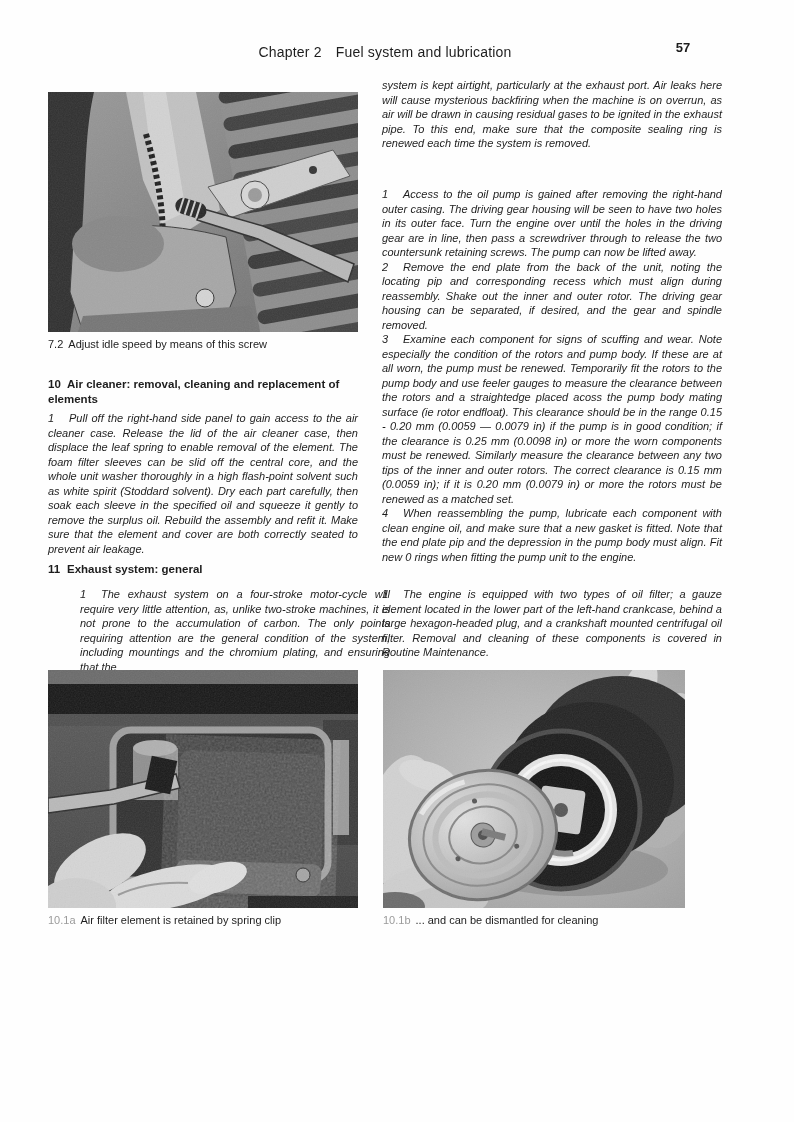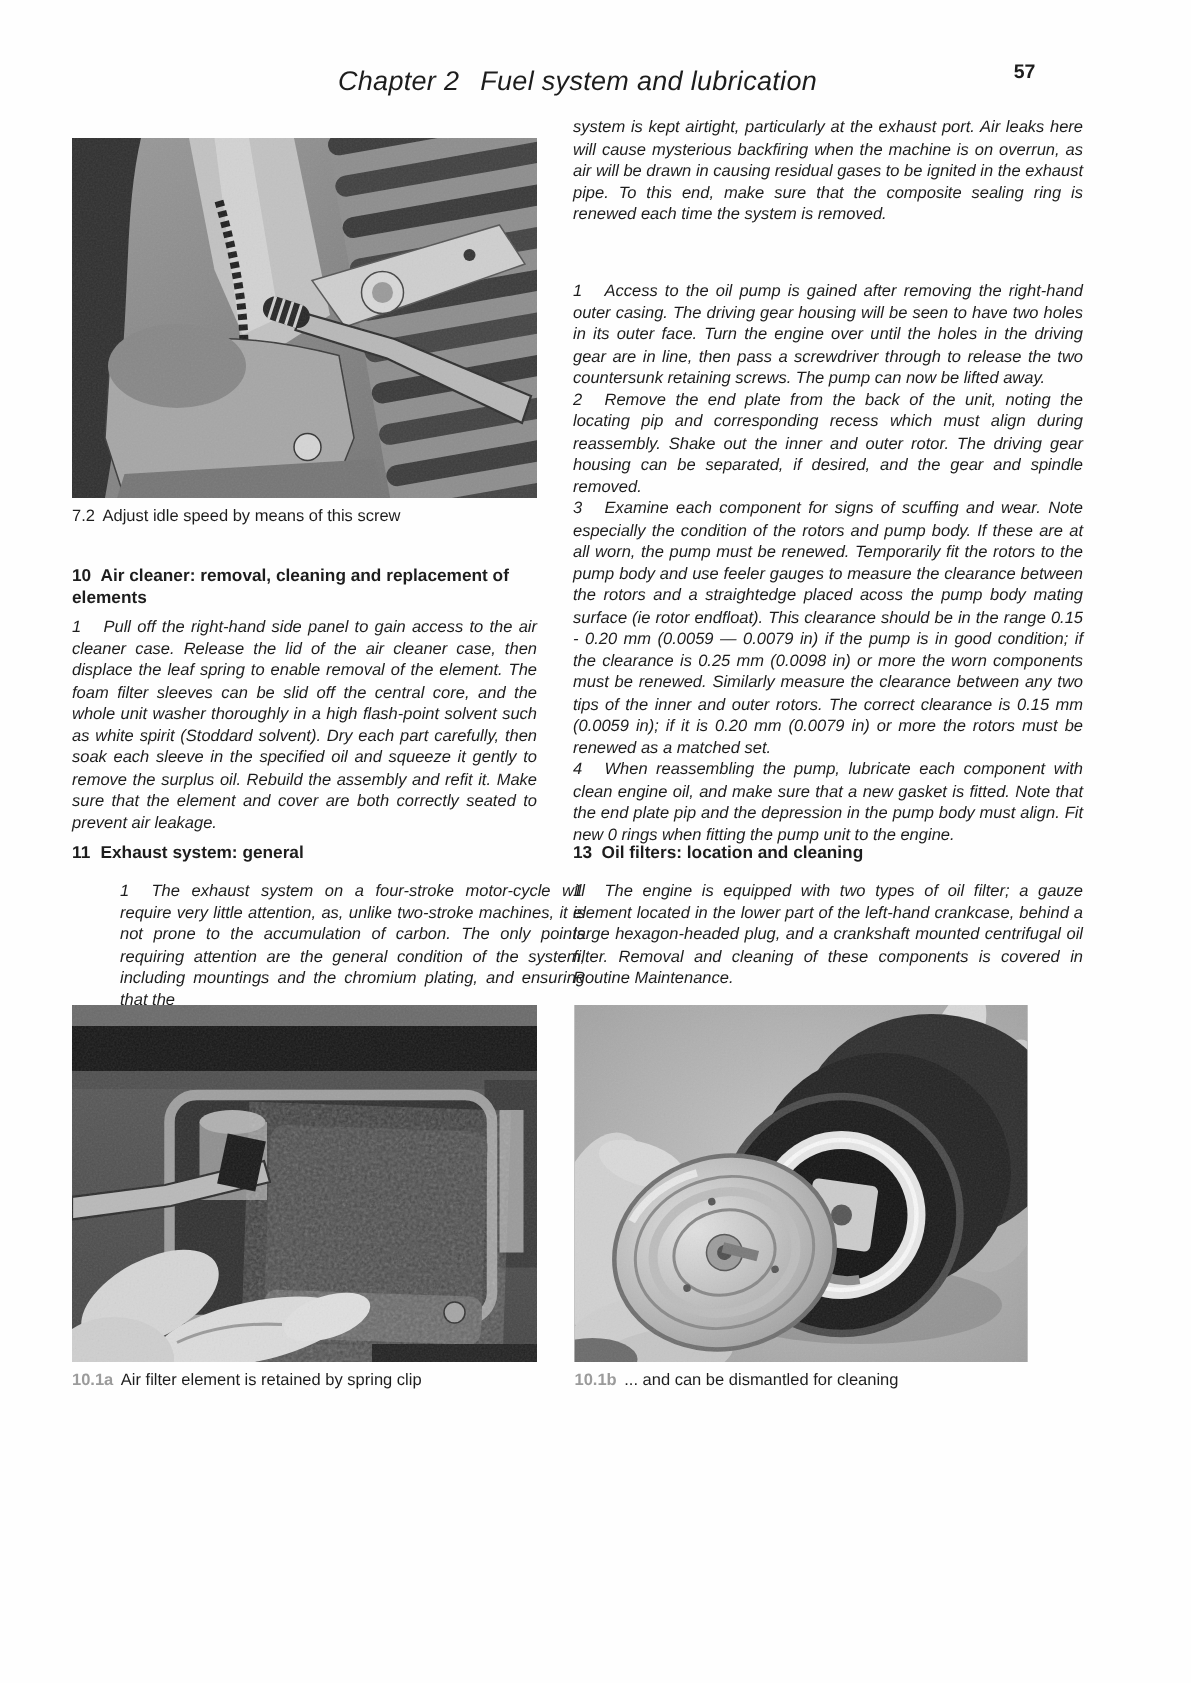--- a/index.html
+++ b/index.html
@@ -9,22 +9,22 @@
     overflow:hidden;
   }
   .abs{position:absolute;}
   .body-text{font-size:11px;line-height:14.5px;text-align:justify;font-style:italic;}
   .body-text p{margin:0;}
   .pnum{display:inline-block;min-width:21px;}
   .heading{font-size:11.5px;font-weight:bold;line-height:14.5px;text-align:left;}
   .hnum{display:inline-block;min-width:19px;}
   .caption{font-size:11px;line-height:14px;white-space:nowrap;}
   .fig-num{margin-right:5px;}
-  .fig-num.gray{color:#9b9b9b;font-weight:bold;}
-  .header-title{font-size:18px;letter-spacing:0.2px;font-style:italic;}
+  .fig-num.gray{color:#9b9b9b;}
+  .header-title{font-size:14px;letter-spacing:0.2px;}
   .header-title .gap{margin-right:14px;}
   .page-num{font-size:13px;font-weight:bold;}
   .photo{background:#8a8a8a;overflow:hidden;}
   .photo svg{display:block;width:100%;height:100%;}
 </style>
 </head>
 <body>
 
 <div class="page">
 
@@ -102,23 +102,20 @@
     <p><span>system is kept airtight, particularly at the exhaust port. Air leaks here will cause mysterious backfiring when the machine is on overrun, as air will be drawn in causing residual gases to be ignited in the exhaust pipe. To this end, make sure that the composite sealing ring is renewed each time the system is removed.</span></p>
   </div>
 
   <div class="abs body-text" style="left:382px;top:187px;width:340px;">
     <p><span class="pnum">1</span><span>Access to the oil pump is gained after removing the right-hand outer casing. The driving gear housing will be seen to have two holes in its outer face. Turn the engine over until the holes in the driving gear are in line, then pass a screwdriver through to release the two countersunk retaining screws. The pump can now be lifted away.</span></p>
     <p><span class="pnum">2</span><span>Remove the end plate from the back of the unit, noting the locating pip and corresponding recess which must align during reassembly. Shake out the inner and outer rotor. The driving gear housing can be separated, if desired, and the gear and spindle removed.</span></p>
     <p><span class="pnum">3</span><span>Examine each component for signs of scuffing and wear. Note especially the condition of the rotors and pump body. If these are at all worn, the pump must be renewed. Temporarily fit the rotors to the pump body and use feeler gauges to measure the clearance between the rotors and a straightedge placed acoss the pump body mating surface (ie rotor endfloat). This clearance should be in the range 0.15 - 0.20 mm (0.0059 — 0.0079 in) if the pump is in good condition; if the clearance is 0.25 mm (0.0098 in) or more the worn components must be renewed. Similarly measure the clearance between any two tips of the inner and outer rotors. The correct clearance is 0.15 mm (0.0059 in); if it is 0.20 mm (0.0079 in) or more the rotors must be renewed as a matched set.</span></p>
     <p><span class="pnum">4</span><span>When reassembling the pump, lubricate each component with clean engine oil, and make sure that a new gasket is fitted. Note that the end plate pip and the depression in the pump body must align. Fit new 0 rings when fitting the pump unit to the engine.</span></p>
   </div>
 
-  <div class="abs heading" style="left:382px;top:562px;width:340px;">
-    <span class="hnum">13</span><span>Oil filters: location and cleaning</span>
-  </div>
   <div class="abs body-text" style="left:382px;top:587px;width:340px;">
     <p><span class="pnum">1</span><span>The engine is equipped with two types of oil filter; a gauze element located in the lower part of the left-hand crankcase, behind a large hexagon-headed plug, and a crankshaft mounted centrifugal oil filter. Removal and cleaning of these components is covered in Routine Maintenance.</span></p>
   </div>
 
   <div class="abs photo" style="left:48px;top:670px;width:310px;height:238px;">
     <svg viewBox="0 0 310 238">
       <defs>
         <linearGradient id="p2bg" x1="0" y1="0" x2="0" y2="1">
           <stop offset="0" stop-color="#5c5c5c"></stop>
             <stop offset="1" stop-color="#454545"></stop>

